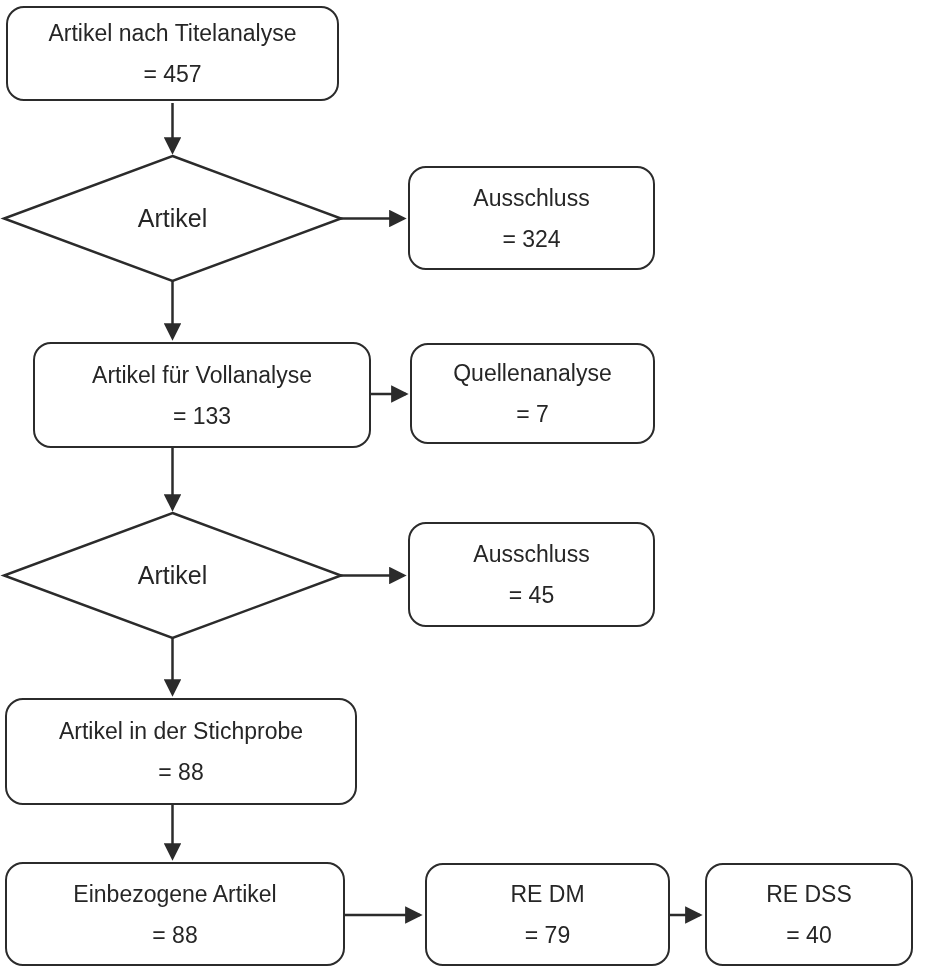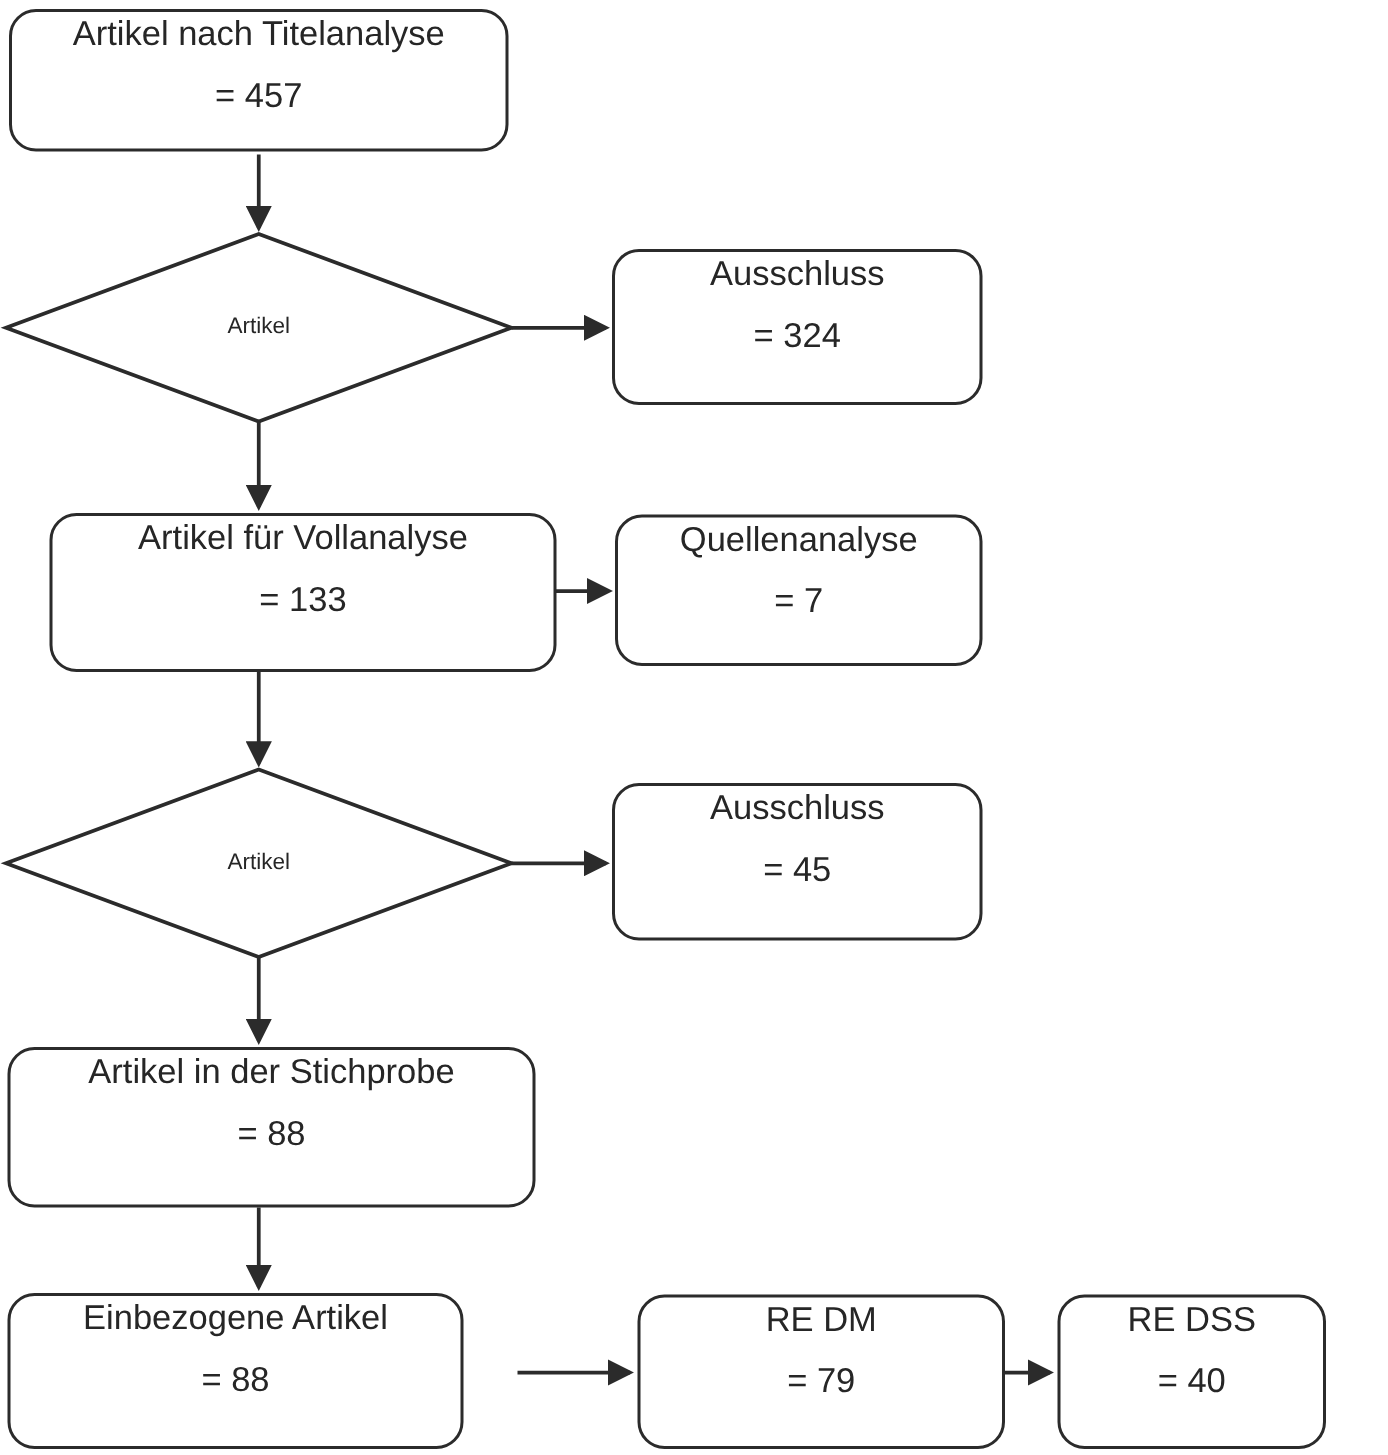--- a/index.html
+++ b/index.html
@@ -18,45 +18,45 @@
     width: 925px; height: 970px;
   }
   .node {
     position: absolute;
     background: #ffffff;
     border: 2.5px solid #2b2b2b;
     border-radius: 18px;
     display: flex;
     flex-direction: column;
     align-items: center;
-    justify-content: flex-start;
+    justify-content: center;
     gap: 13px;
     box-sizing: border-box;
     font-size: 23px;
     line-height: 28px;
     text-align: center;
     z-index: 2;
   }
   .diamond-label {
     position: absolute;
     text-align: center;
-    font-size: 15px;
+    font-size: 25px;
     line-height: 30px;
     z-index: 2;
   }
   
   #n-titelanalyse   { left: 6px;   top: 6px;   width: 333px; height: 95px;  }
   #n-ausschluss1    { left: 408px; top: 166px; width: 247px; height: 104px; }
   #n-vollanalyse    { left: 5px;   top: 342px; width: 338px; height: 106px; margin-left: 28px; }
   #n-quellenanalyse { left: 410px; top: 343px; width: 245px; height: 101px; }
   #n-ausschluss2    { left: 408px; top: 522px; width: 247px; height: 105px; }
   #n-stichprobe     { left: 5px;   top: 698px; width: 352px; height: 107px; }
-  #n-einbezogene    { left: 5px;   top: 862px; width: 304px; height: 104px; }
+  #n-einbezogene    { left: 5px;   top: 862px; width: 340px; height: 104px; }
   #n-re-dm          { left: 425px; top: 863px; width: 245px; height: 103px; }
-  #n-re-dss         { left: 705px; top: 863px; width: 179px; height: 103px; }
+  #n-re-dss         { left: 705px; top: 863px; width: 208px; height: 103px; }
   #d1-label { left: 2px; top: 203px; width: 341px; }
   #d2-label { left: 2px; top: 560px; width: 341px; }
 </style>
 </head>
 <body>
 
 <div id="stage">
 
   <svg id="edge-layer" viewBox="0 0 925 970" xmlns="http://www.w3.org/2000/svg">
     <defs>

